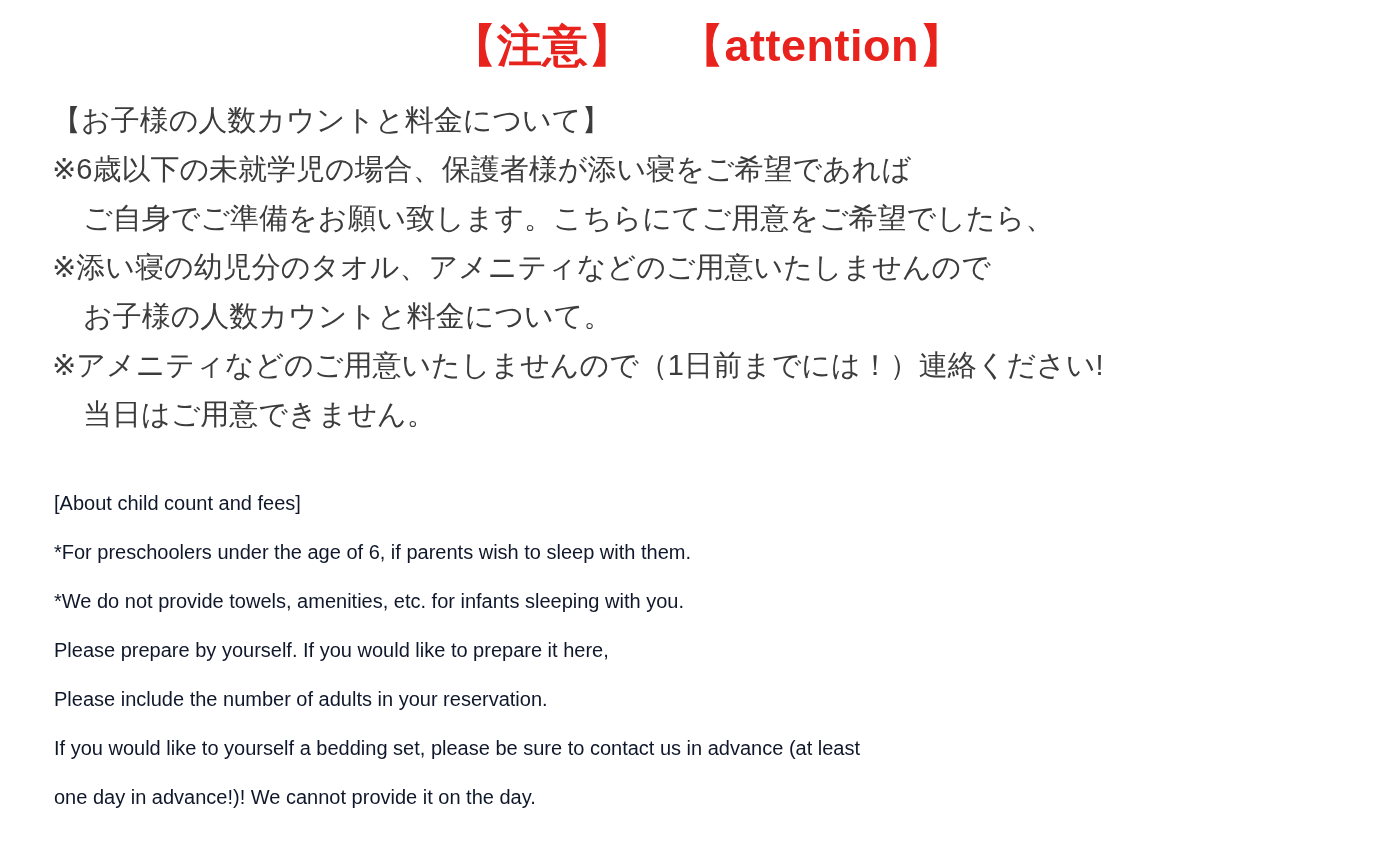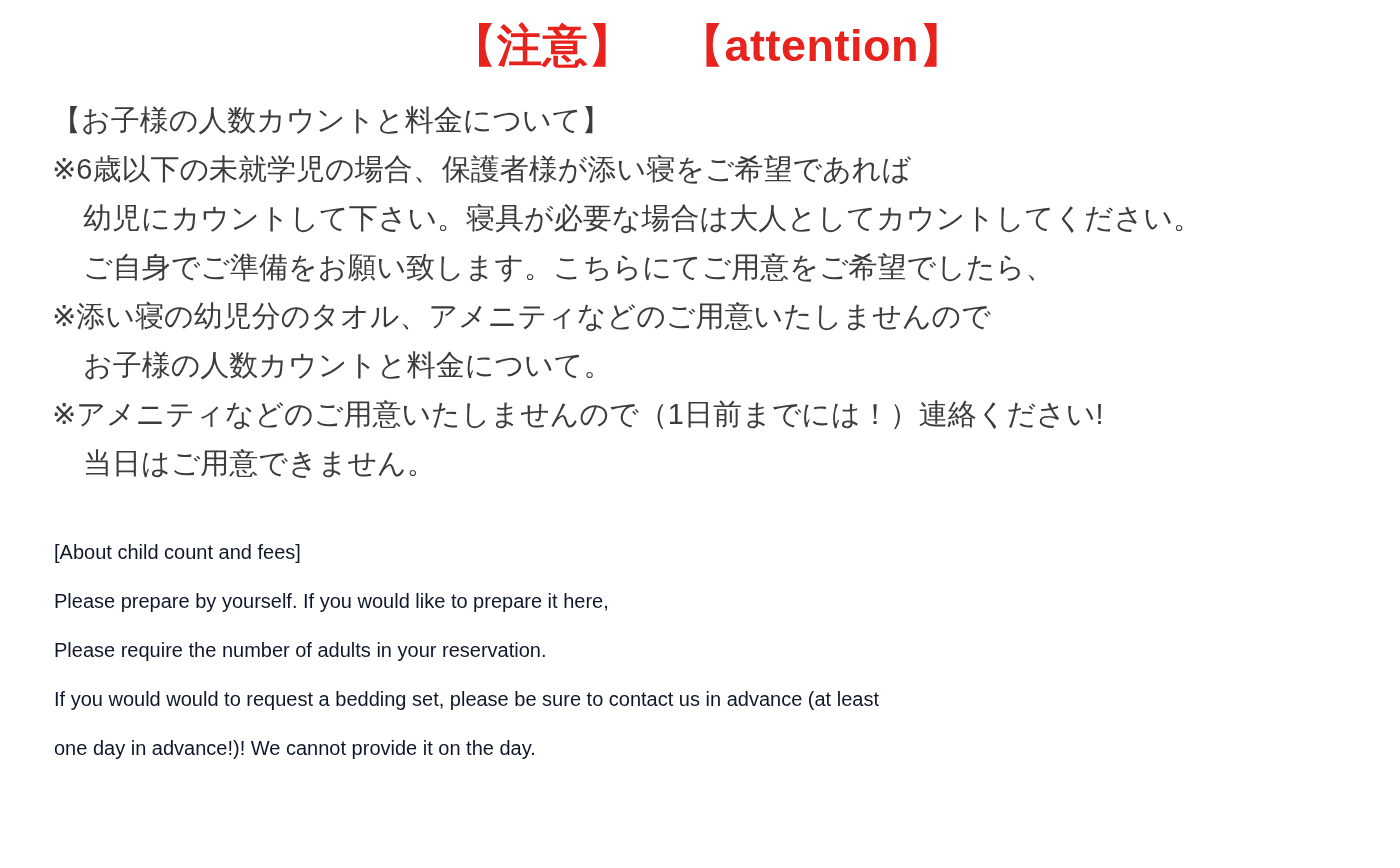--- a/index.html
+++ b/index.html
@@ -39,27 +39,28 @@
   .en-line { white-space: nowrap; }
 </style>
 </head>
 <body>
 
 <div class="notice-title" style="color: rgb(232, 35, 29);">【注意】　【attention】</div>
 
 <div class="jp-block">
   <div class="jp-line">【お子様の人数カウントと料金について】</div>
   <div class="jp-line">※6歳以下の未就学児の場合、保護者様が添い寝をご希望であれば</div>
-  <div class="jp-line indent">幼児にカウントして下さい。寝具が必要な場合は大人としてカウントしてください。</div>
   <div class="jp-line indent">ご自身でご準備をお願い致します。こちらにてご用意をご希望でしたら、</div>
   <div class="jp-line">※添い寝の幼児分のタオル、アメニティなどのご用意いたしませんので</div>
   <div class="jp-line indent">お子様の人数カウントと料金について。</div>
   <div class="jp-line">※アメニティなどのご用意いたしませんので（1日前までには！）連絡ください!</div>
   <div class="jp-line indent">当日はご用意できません。</div>
 </div>
 
 <div class="en-block">
   <div class="en-line">[About child count and fees]</div>
+  <div class="en-line">*For preschoolers under the age of 6, if parents wish to sleep with them.</div>
+  <div class="en-line">*We do not provide towels, amenities, etc. for infants sleeping with you.</div>
   <div class="en-line">Please prepare by yourself. If you would like to prepare it here,</div>
-  <div class="en-line">Please require the number of adults in your reservation.</div>
-  <div class="en-line">If you would would to request a bedding set, please be sure to contact us in advance (at least</div>
+  <div class="en-line">Please include the number of adults in your reservation.</div>
+  <div class="en-line">If you would like to yourself a bedding set, please be sure to contact us in advance (at least</div>
   <div class="en-line">one day in advance!)! We cannot provide it on the day.</div>
 </div>
 
 </body></html>

